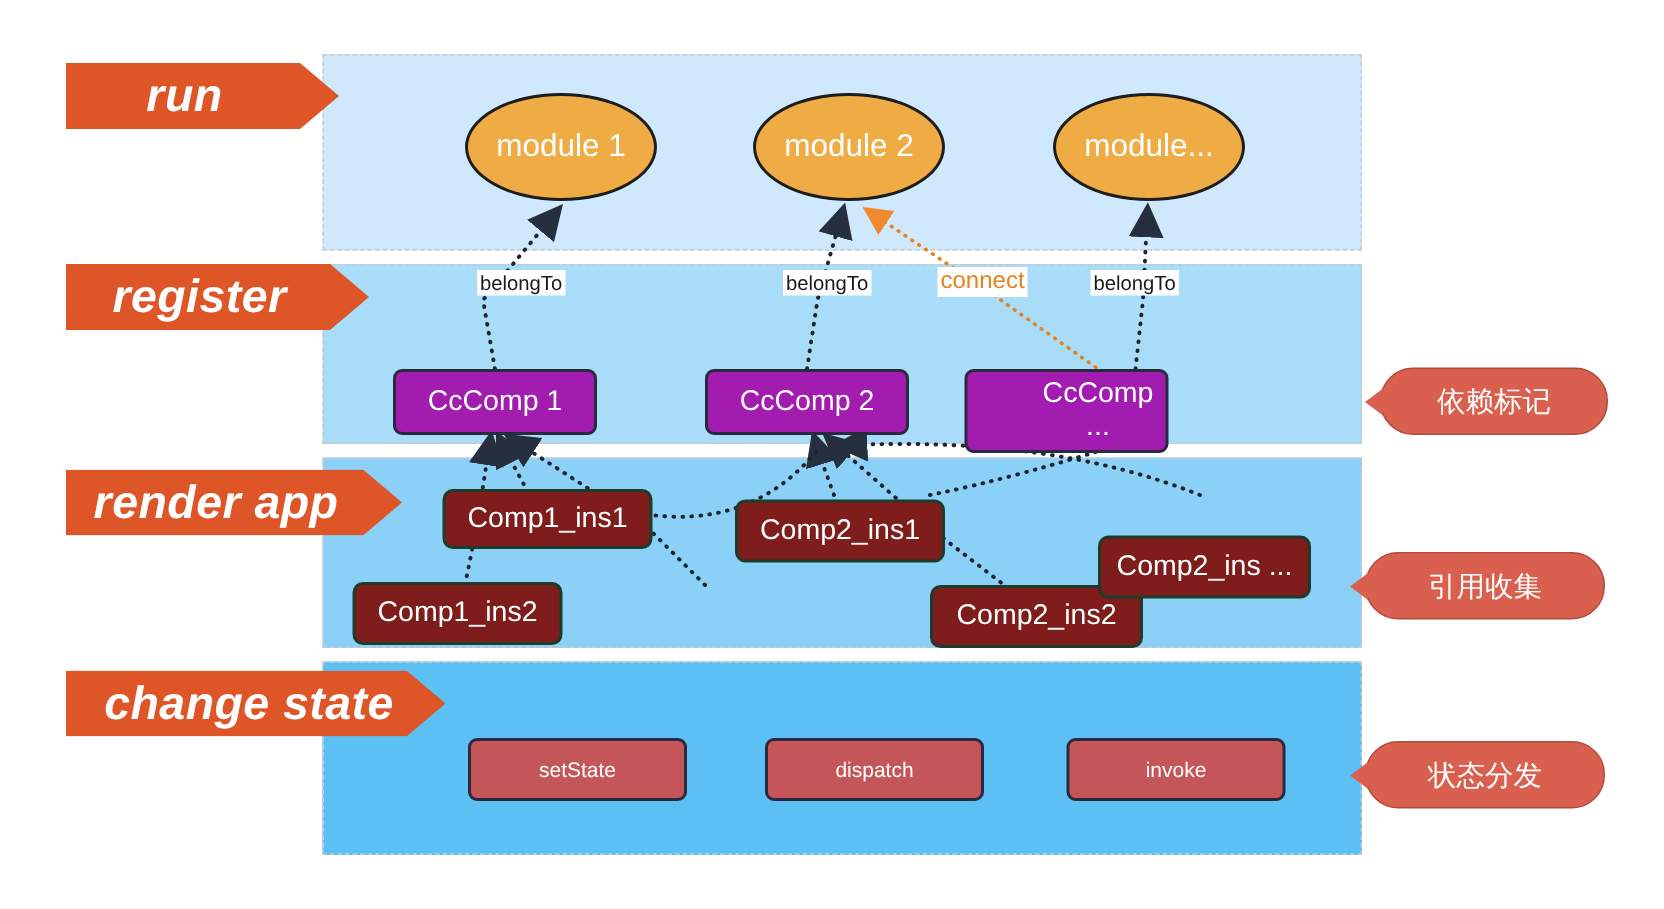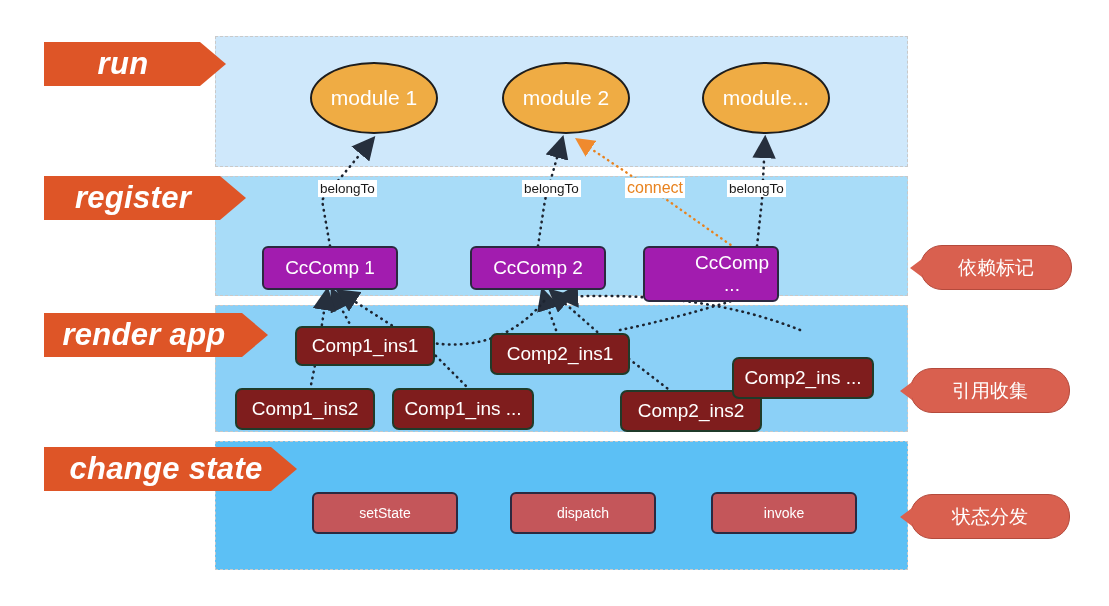--- a/index.html
+++ b/index.html
@@ -122,21 +122,20 @@
   <div class="node ellipse" style="left:310px;top:62px;width:128px;height:72px;">module 1</div>
   <div class="node ellipse" style="left:502px;top:62px;width:128px;height:72px;">module 2</div>
   <div class="node ellipse" style="left:702px;top:62px;width:128px;height:72px;">module...</div>
 
   <div class="node cccomp" style="left:262px;top:246px;width:136px;height:44px;">CcComp 1</div>
   <div class="node cccomp" style="left:470px;top:246px;width:136px;height:44px;">CcComp 2</div>
   <div class="node cccomp" style="left:643px;top:246px;width:136px;height:56px;padding-left:42px;">CcComp ...</div>
 
   <div class="node comp" style="left:295px;top:326px;width:140px;height:40px;">Comp1_ins1</div>
   <div class="node comp" style="left:235px;top:388px;width:140px;height:42px;">Comp1_ins2</div>
-  <div class="node comp" style="left:392px;top:388px;width:142px;height:42px;">Comp1_ins ...</div>
   <div class="node comp" style="left:490px;top:333px;width:140px;height:42px;">Comp2_ins1</div>
   <div class="node comp" style="left:620px;top:390px;width:142px;height:42px;">Comp2_ins2</div>
   <div class="node comp" style="left:732px;top:333px;width:142px;height:42px;margin-top:24px;">Comp2_ins ...</div>
 
   <div class="node action" style="left:312px;top:492px;width:146px;height:42px;">setState</div>
   <div class="node action" style="left:510px;top:492px;width:146px;height:42px;">dispatch</div>
   <div class="node action" style="left:711px;top:492px;width:146px;height:42px;">invoke</div>
 
   <div class="callout" style="left:920px;top:245px;width:152px;">依赖标记</div>
   <div class="callout" style="left:910px;top:368px;width:160px;">引用收集</div>

